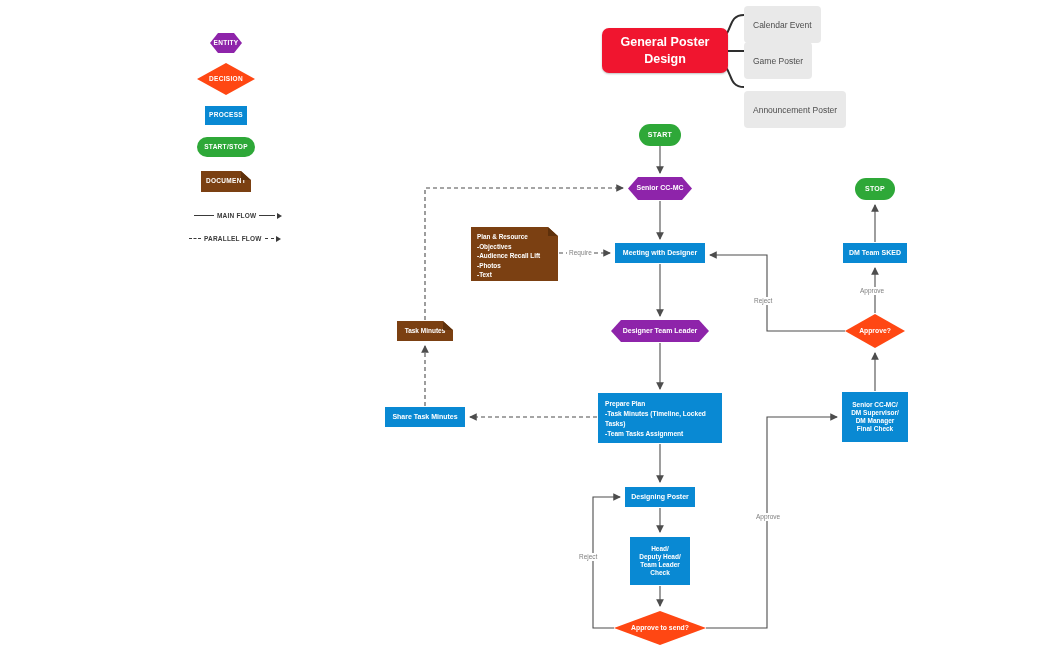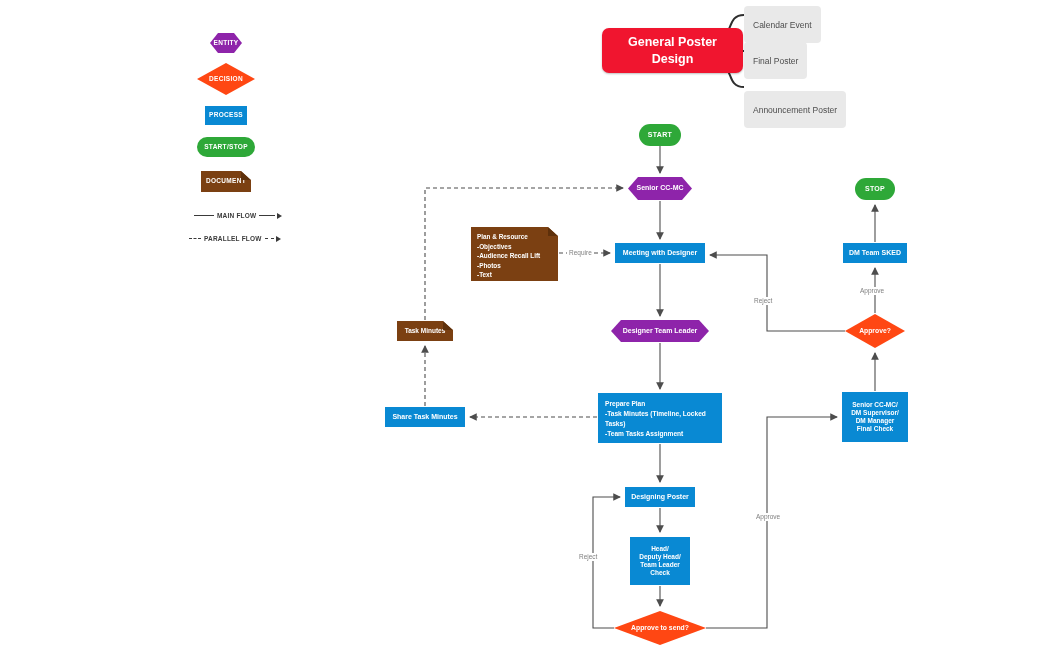--- a/index.html
+++ b/index.html
@@ -23,21 +23,21 @@
               background:#5E300B;clip-path:polygon(0 0,100% 100%,0 100%);}
   .multiline{flex-direction:column;justify-content:center;font-size:6.5px;}
   .leftalign{align-items:flex-start;text-align:left;justify-content:flex-start;}
   .plan-lines{padding:5px 0 0 6px;font-size:6.4px;line-height:1.5;}
   .prep-lines{padding:6px 0 0 7px;font-size:6.6px;line-height:1.5;width:112px;}
 
   .edge-label{position:absolute;font-size:6.5px;color:#7f7f7f;background:#fff;
               padding:0 2px;line-height:1.2;z-index:3;}
 
   
-  .mm-root{position:absolute;left:602px;top:28px;width:141px;height:45px;background:#F0152F;
+  .mm-root{position:absolute;left:602px;top:28px;width:126px;height:45px;background:#F0152F;
            border-radius:7px;color:#fff;font-weight:700;font-size:12.5px;line-height:1.3;
            display:flex;align-items:center;justify-content:center;text-align:center;
            box-shadow:0 1px 2px rgba(0,0,0,.25);padding:0 6px;box-sizing:border-box;}
   .mm-branch{position:absolute;height:37px;background:#E9E9E9;border-radius:4px;color:#4d4d4d;
              font-size:8.5px;display:inline-flex;align-items:center;padding:0 9px;white-space:nowrap;}
 
   
   .legend-label{position:absolute;display:flex;align-items:center;justify-content:center;
                 color:#fff;font-weight:700;font-size:6.5px;letter-spacing:.3px;box-sizing:border-box;}
   .flowrow{position:absolute;display:flex;align-items:center;gap:3px;font-size:6.5px;
@@ -97,21 +97,21 @@
   </div>
   <div class="flowrow" style="left:189px;top:235px">
     <span class="ln dash" style="width:12px"></span>
     <span>PARALLEL FLOW</span>
     <span class="ln dash" style="width:9px"></span>
     <span class="arrhead"></span>
   </div>
 
   <div class="mm-root">General Poster Design</div>
   <div class="mm-branch" style="left:744px;top:6px">Calendar Event</div>
-  <div class="mm-branch" style="left:744px;top:42px">Final Poster</div>
+  <div class="mm-branch" style="left:744px;top:42px">Game Poster</div>
   <div class="mm-branch" style="left:744px;top:91px">Announcement Poster</div>
 
   <div class="node pill" style="left:639px;top:124px;width:42px;height:22px">START</div>
 
   <div class="node hex" style="left:628px;top:177px;width:64px;height:23px">Senior CC-MC</div>
 
   <div class="node process" style="left:615px;top:243px;width:90px;height:20px">Meeting with Designer</div>
 
   <div class="node hex" style="left:611px;top:320px;width:98px;height:22px">Designer Team Leader</div>
 

